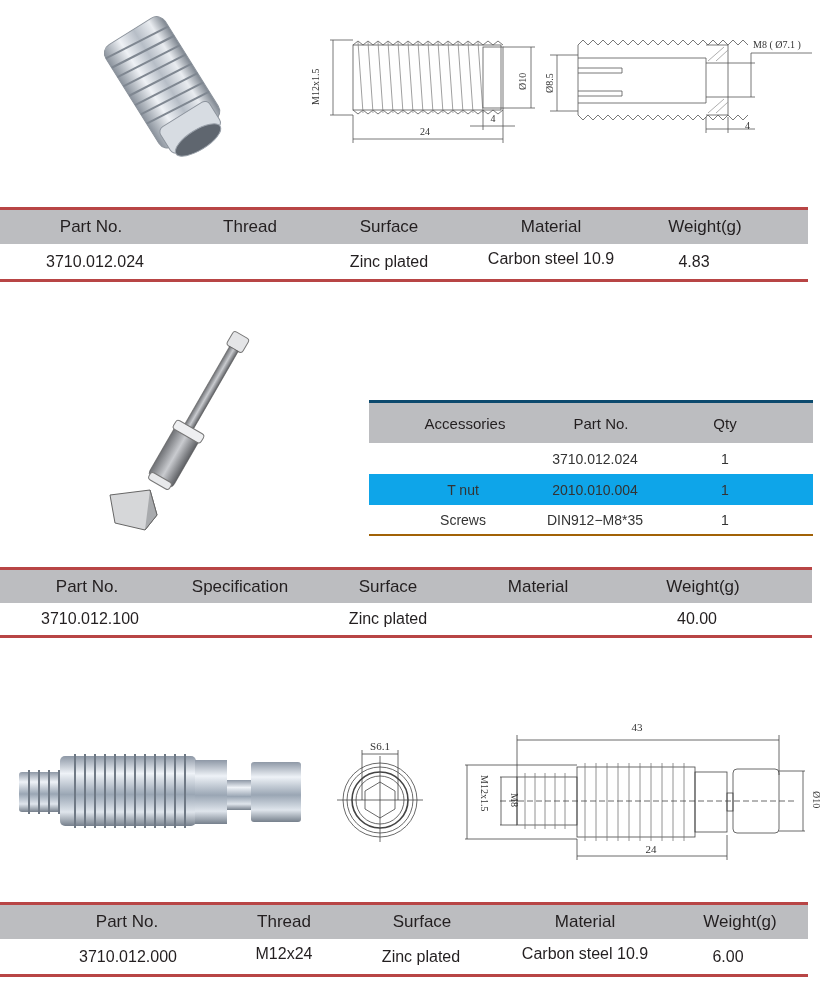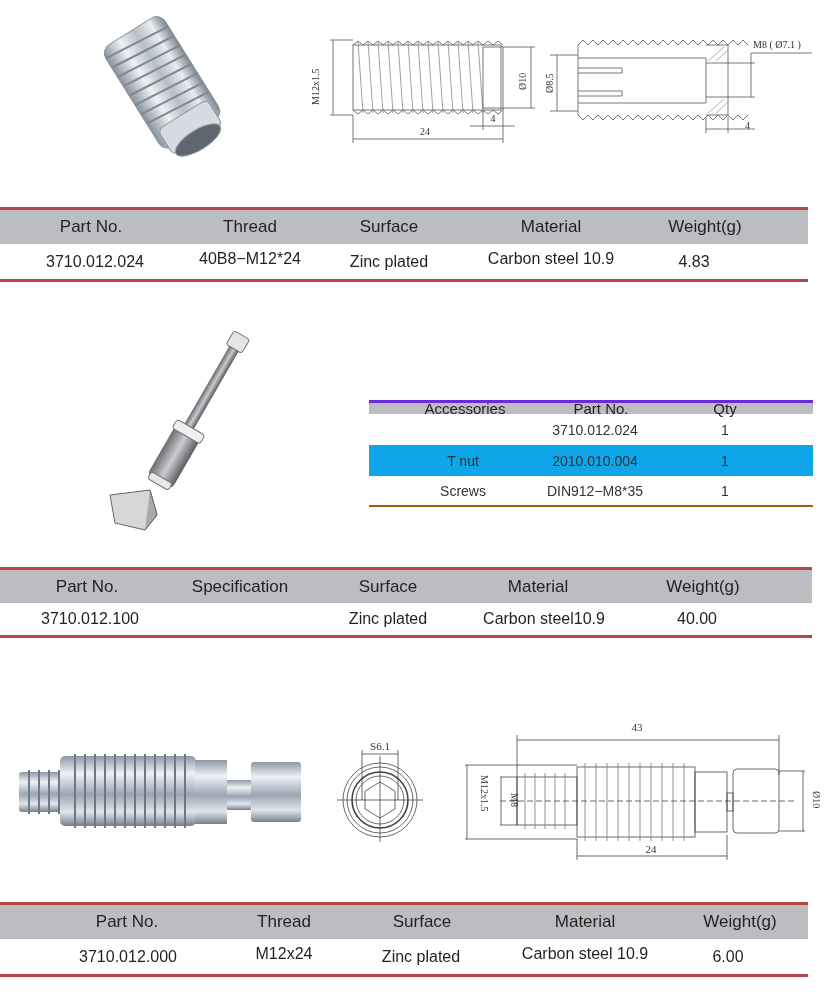--- a/index.html
+++ b/index.html
@@ -6,21 +6,21 @@
   body { width: 840px; height: 1008px; background: #ffffff; position: relative; overflow: hidden;
          font-family: "Liberation Sans", sans-serif; color: #231f20; }
   .abs { position: absolute; }
   .spec-table { position: absolute; left: 0; width: 808px; }
   .spec-table .hdr { background: #bcbdc0; border-top: 3px solid #b84545; height: 37px; position: relative; }
   .spec-table .row { height: 38px; position: relative; border-bottom: 3px solid #b84545; }
   .cell { position: absolute; top: 0; height: 100%; display: flex; align-items: center; justify-content: center;
           font-size: 17px; transform: translateX(-50%); white-space: nowrap; }
   .row .cell { font-size: 16px; }
   .acc-table { position: absolute; left: 369px; top: 400px; width: 444px; }
-  .acc-table .hdr { background: #bcbdc0; border-top: 3px solid #6d28d9; height: 14px; position: relative; }
+  .acc-table .hdr { background: #bcbdc0; border-top: 3px solid #0c4a6e; height: 43px; position: relative; }
   .acc-table .r { height: 31px; position: relative; }
   .acc-table .r.alt { background: #0ea5e9; }
   .acc-table .r.last { border-bottom: 2px solid #a16207; }
   .acc-table .hdr .cell { font-size: 15px; }
   .acc-table .r .cell { font-size: 14px; color: #333; }
   .acc-table .r .cell.small { font-size: 12px; }
   svg text { font-family: "Liberation Serif", serif; fill: #333; }
 </style>
 </head>
 <body>
@@ -135,21 +135,20 @@
 <div class="spec-table" style="top:207px">
   <div class="hdr">
     <div class="cell" style="left:91px">Part No.</div>
     <div class="cell" style="left:250px">Thread</div>
     <div class="cell" style="left:389px">Surface</div>
     <div class="cell" style="left:551px">Material</div>
     <div class="cell" style="left:705px">Weight(g)</div>
   </div>
   <div class="row">
     <div class="cell" style="left:95px">3710.012.024</div>
-    <div class="cell" style="left:250px;margin-top:-3px">40B8−M12*24</div>
     <div class="cell" style="left:389px">Zinc plated</div>
     <div class="cell" style="left:551px;margin-top:-3px">Carbon steel 10.9</div>
     <div class="cell" style="left:694px">4.83</div>
   </div>
 </div>
 
 <svg class="abs" style="left:95px;top:325px" width="170" height="215">
   <defs>
     <linearGradient id="grey" x1="0" y1="0" x2="1" y2="0">
       <stop offset="0" stop-color="#6d6f73"></stop>
@@ -196,21 +195,20 @@
   <div class="hdr" style="height:36px">
     <div class="cell" style="left:87px">Part No.</div>
     <div class="cell" style="left:240px">Specification</div>
     <div class="cell" style="left:388px">Surface</div>
     <div class="cell" style="left:538px">Material</div>
     <div class="cell" style="left:703px">Weight(g)</div>
   </div>
   <div class="row" style="height:35px">
     <div class="cell" style="left:90px">3710.012.100</div>
     <div class="cell" style="left:388px">Zinc plated</div>
-    <div class="cell" style="left:544px">Carbon steel10.9</div>
     <div class="cell" style="left:697px">40.00</div>
   </div>
 </div>
 
 <svg class="abs" style="left:15px;top:750px" width="290" height="80">
   <defs>
     <linearGradient id="zincv" x1="0" y1="0" x2="0" y2="1">
       <stop offset="0" stop-color="#8e98a6"></stop>
         <stop offset=".25" stop-color="#eef2f7"></stop>
       <stop offset=".55" stop-color="#9aa6b4"></stop>

